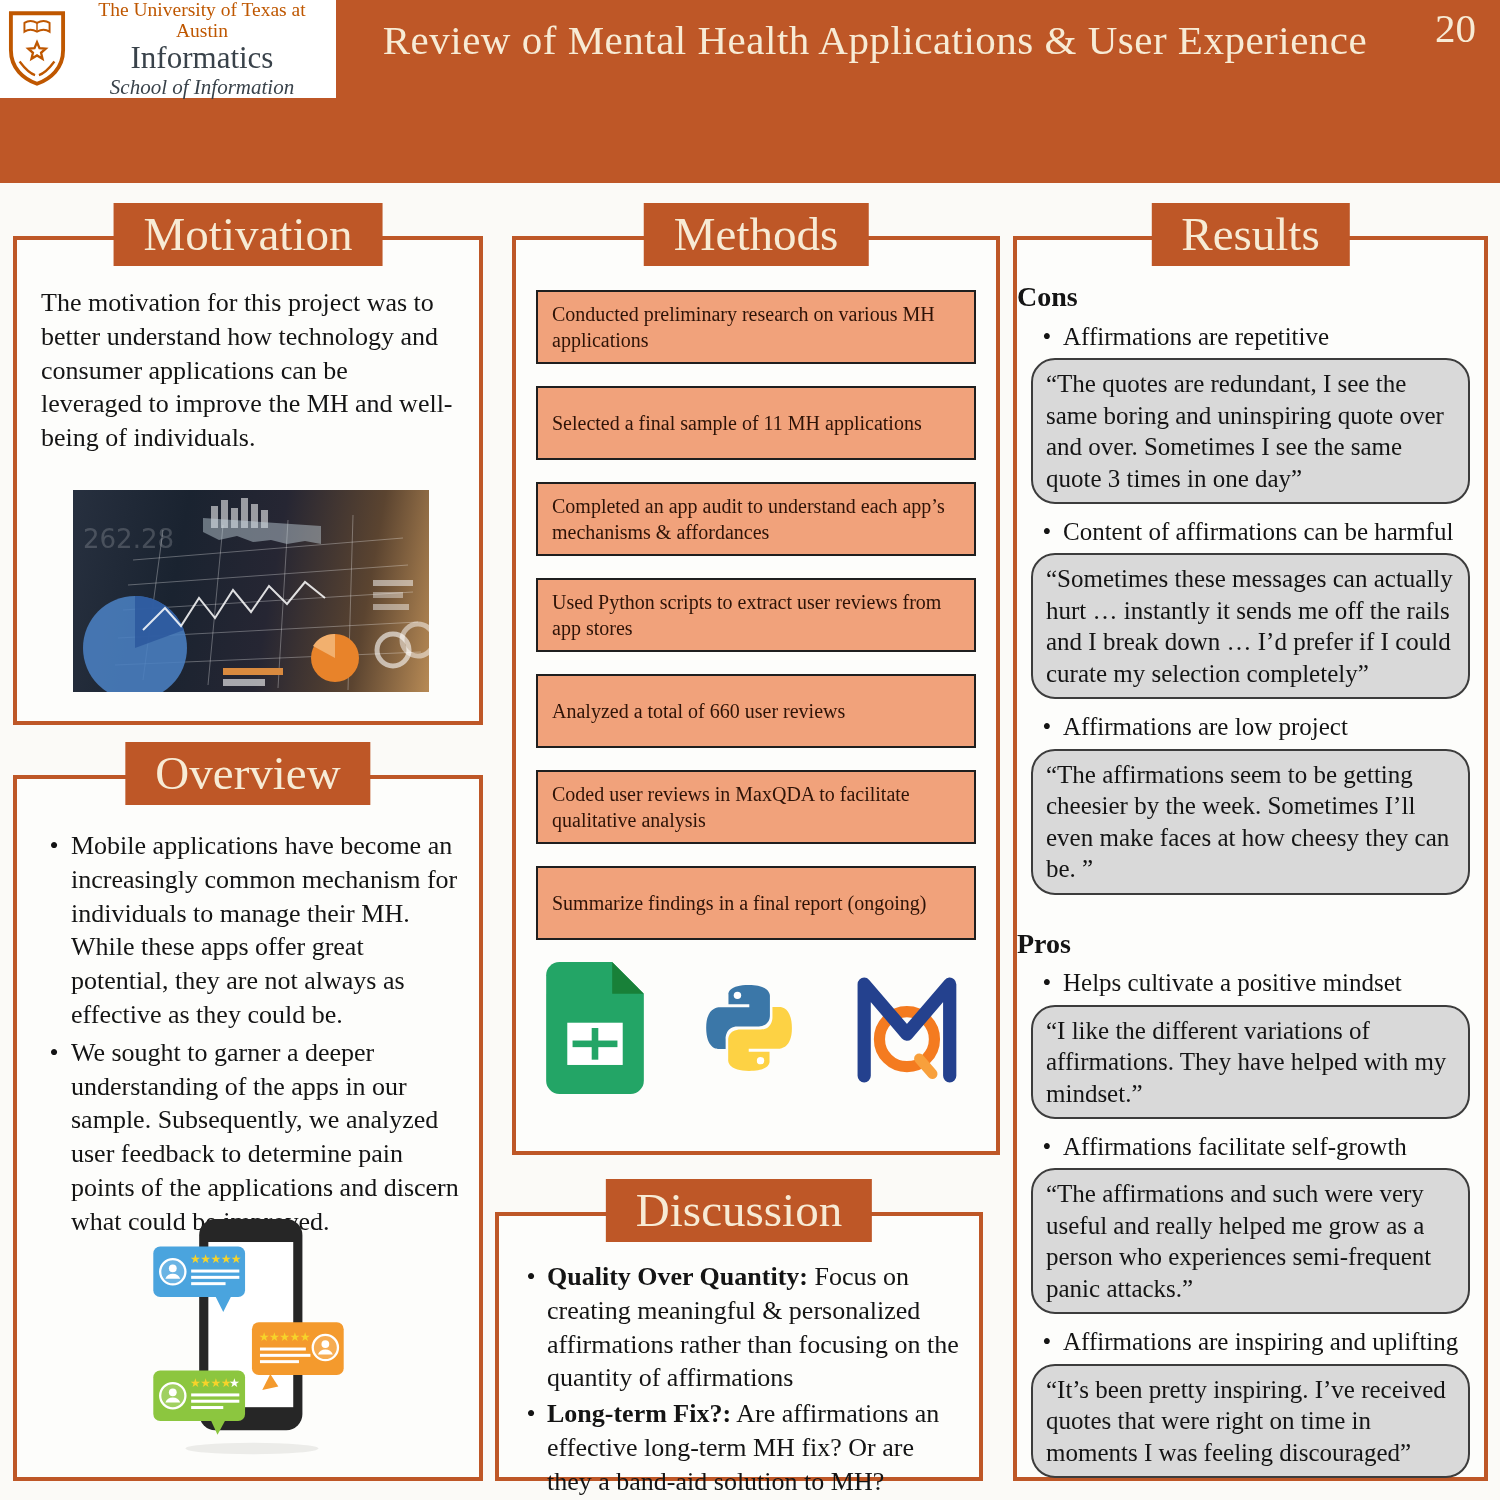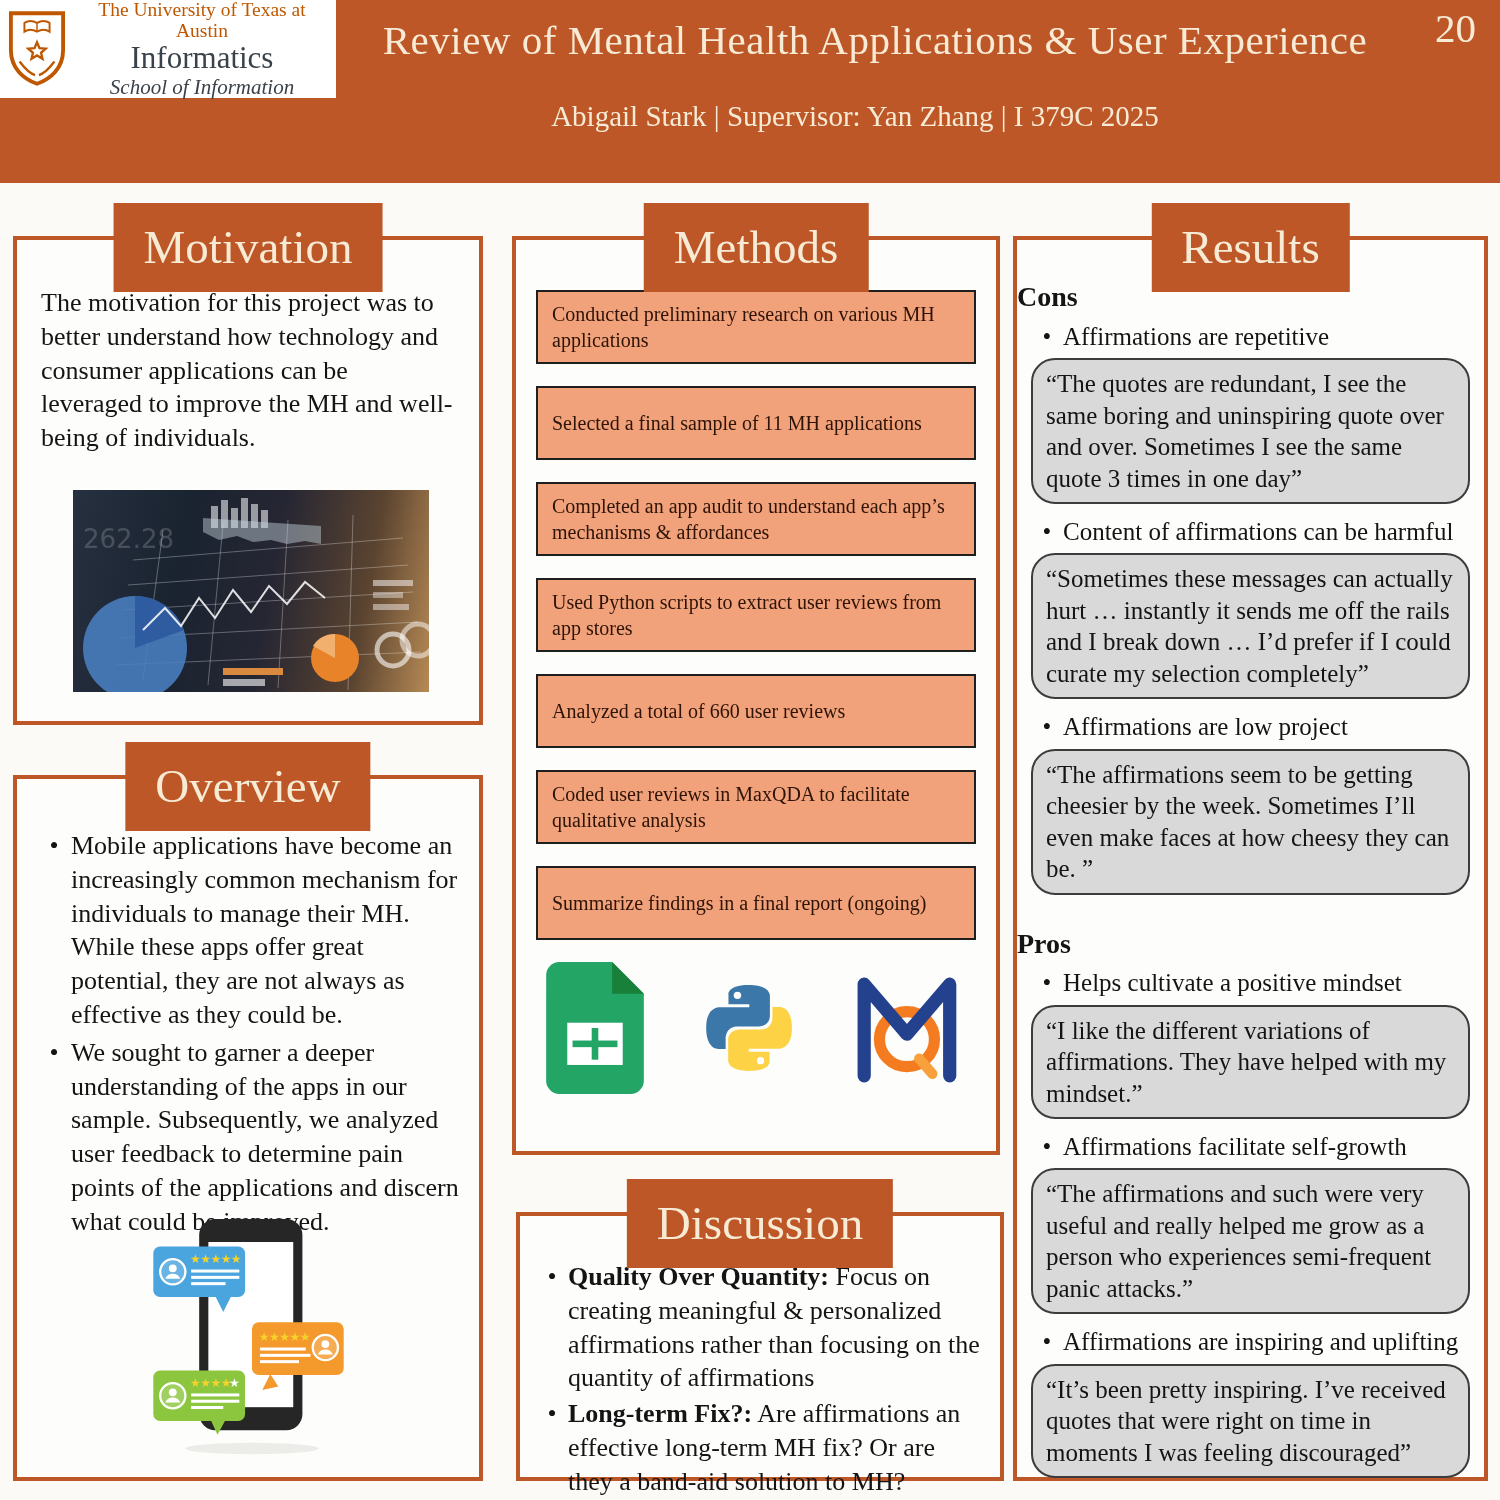--- a/index.html
+++ b/index.html
@@ -27,39 +27,39 @@
   .logo-box{position:absolute;left:0;top:0;width:336px;height:98px;background:#fff;
     display:flex;align-items:center;gap:10px;padding:4px 8px;box-sizing:border-box;}
   .logo-text{line-height:1.05;text-align:center;}
   .logo-line1{color:#BF5700;font-size:19.5px;}
   .logo-line2{color:#39424A;font-size:31px;margin-top:1px;}
   .logo-line3{color:#39424A;font-size:21px;font-style:italic;margin-top:1px;}
   
   .section{position:absolute;border:4px solid var(--accent);background:#FDFDFB;box-sizing:border-box;}
   .chip{position:absolute;top:-37px;left:50%;transform:translateX(-50%);
     background:var(--accent);color:var(--cream);font-size:47px;line-height:1.35;
-    padding:13px 30px;white-space:nowrap;}
+    padding:0 30px;white-space:nowrap;}
   
   .sec-motivation{left:13px;top:236px;width:470px;height:489px;}
   .motivation-body{margin:46px 24px 0;font-size:26px;line-height:1.3;}
   .analytics-img{position:absolute;left:56px;top:250px;width:356px;height:202px;overflow:hidden;
     background:linear-gradient(100deg,#27303f 0%,#1a2330 30%,#262633 55%,#5b4430 80%,#b78a55 100%);}
   .sec-overview{left:13px;top:775px;width:470px;height:706px;}
   .bullets{margin:50px 16px 0 20px;padding:0;list-style:none;font-size:26px;line-height:1.3;}
   .bullets li{display:flex;margin-bottom:4px;}
   .bullets .dot{flex:0 0 34px;text-align:center;}
   .phone-wrap{position:absolute;left:0;right:0;bottom:14px;text-align:center;}
   
   .sec-methods{left:512px;top:236px;width:488px;height:919px;}
   .steps{margin-top:50px;}
   .step{background:var(--step-bg);border:2px solid #1f1f1f;margin:0 20px 22px;
     padding:6px 14px;min-height:58px;display:flex;align-items:center;
     font-size:20px;line-height:1.3;color:var(--step-text);}
   .logos{display:flex;justify-content:space-between;align-items:center;margin:14px 30px 0;}
-  .sec-discussion{left:516px;top:1212px;width:488px;height:269px;}
+  .sec-discussion{left:495px;top:1212px;width:488px;height:269px;}
   .disc-bullets{margin:44px 14px 0 16px;padding:0;list-style:none;font-size:26px;line-height:1.3;}
   .disc-bullets li{display:flex;margin-bottom:2px;}
   .disc-bullets .dot{flex:0 0 32px;text-align:center;}
   .lead{font-weight:bold;}
   
   .sec-results{left:1013px;top:236px;width:475px;height:1245px;}
   .group-heading{margin-top:42px;text-align:left;font-size:28px;font-weight:bold;line-height:1.1;}
   .group-heading.pros{margin-top:34px;}
   .r-bullet{display:flex;font-size:25px;line-height:1.25;margin:8px 6px 6px 14px;}
   .r-bullet .dot{flex:0 0 32px;text-align:center;}
@@ -68,21 +68,20 @@
   svg{display:block;}
 </style>
 </head>
 <body>
 
 <div class="poster">
 
   <div class="header">
     <div class="poster-title">Review of Mental Health Applications &amp; User Experience</div>
     <div class="page-number">20</div>
-    <div class="byline">Abigail Stark | Supervisor: Yan Zhang | I 379C 2025</div>
     <div class="logo-box">
       <span>
         <svg width="58" height="76" viewBox="0 0 60 78">
           <path d="M3 2 H57 V40 C57 59 44 70 30 75 C16 70 3 59 3 40 Z" fill="#ffffff" stroke="#BF5700" stroke-width="4"></path>
           <path d="M17 12 q6-4 13 0 q7-4 13 0 v9 q-6-4-13 0 q-7-4-13 0 z" fill="#fff" stroke="#BF5700" stroke-width="2"></path>
           <line x1="30" y1="12" x2="30" y2="20" stroke="#BF5700" stroke-width="1.5"></line>
           <polygon points="30,32 32.6,38.2 39,38.7 34.2,42.9 35.7,49.2 30,45.7 24.3,49.2 25.8,42.9 21,38.7 27.4,38.2" fill="#fff" stroke="#BF5700" stroke-width="2.4"></polygon>
           <path d="M12 52 q9 12 16 14 M48 52 q-9 12 -16 14" fill="none" stroke="#BF5700" stroke-width="2.4"></path>
         </svg>
       </span>

